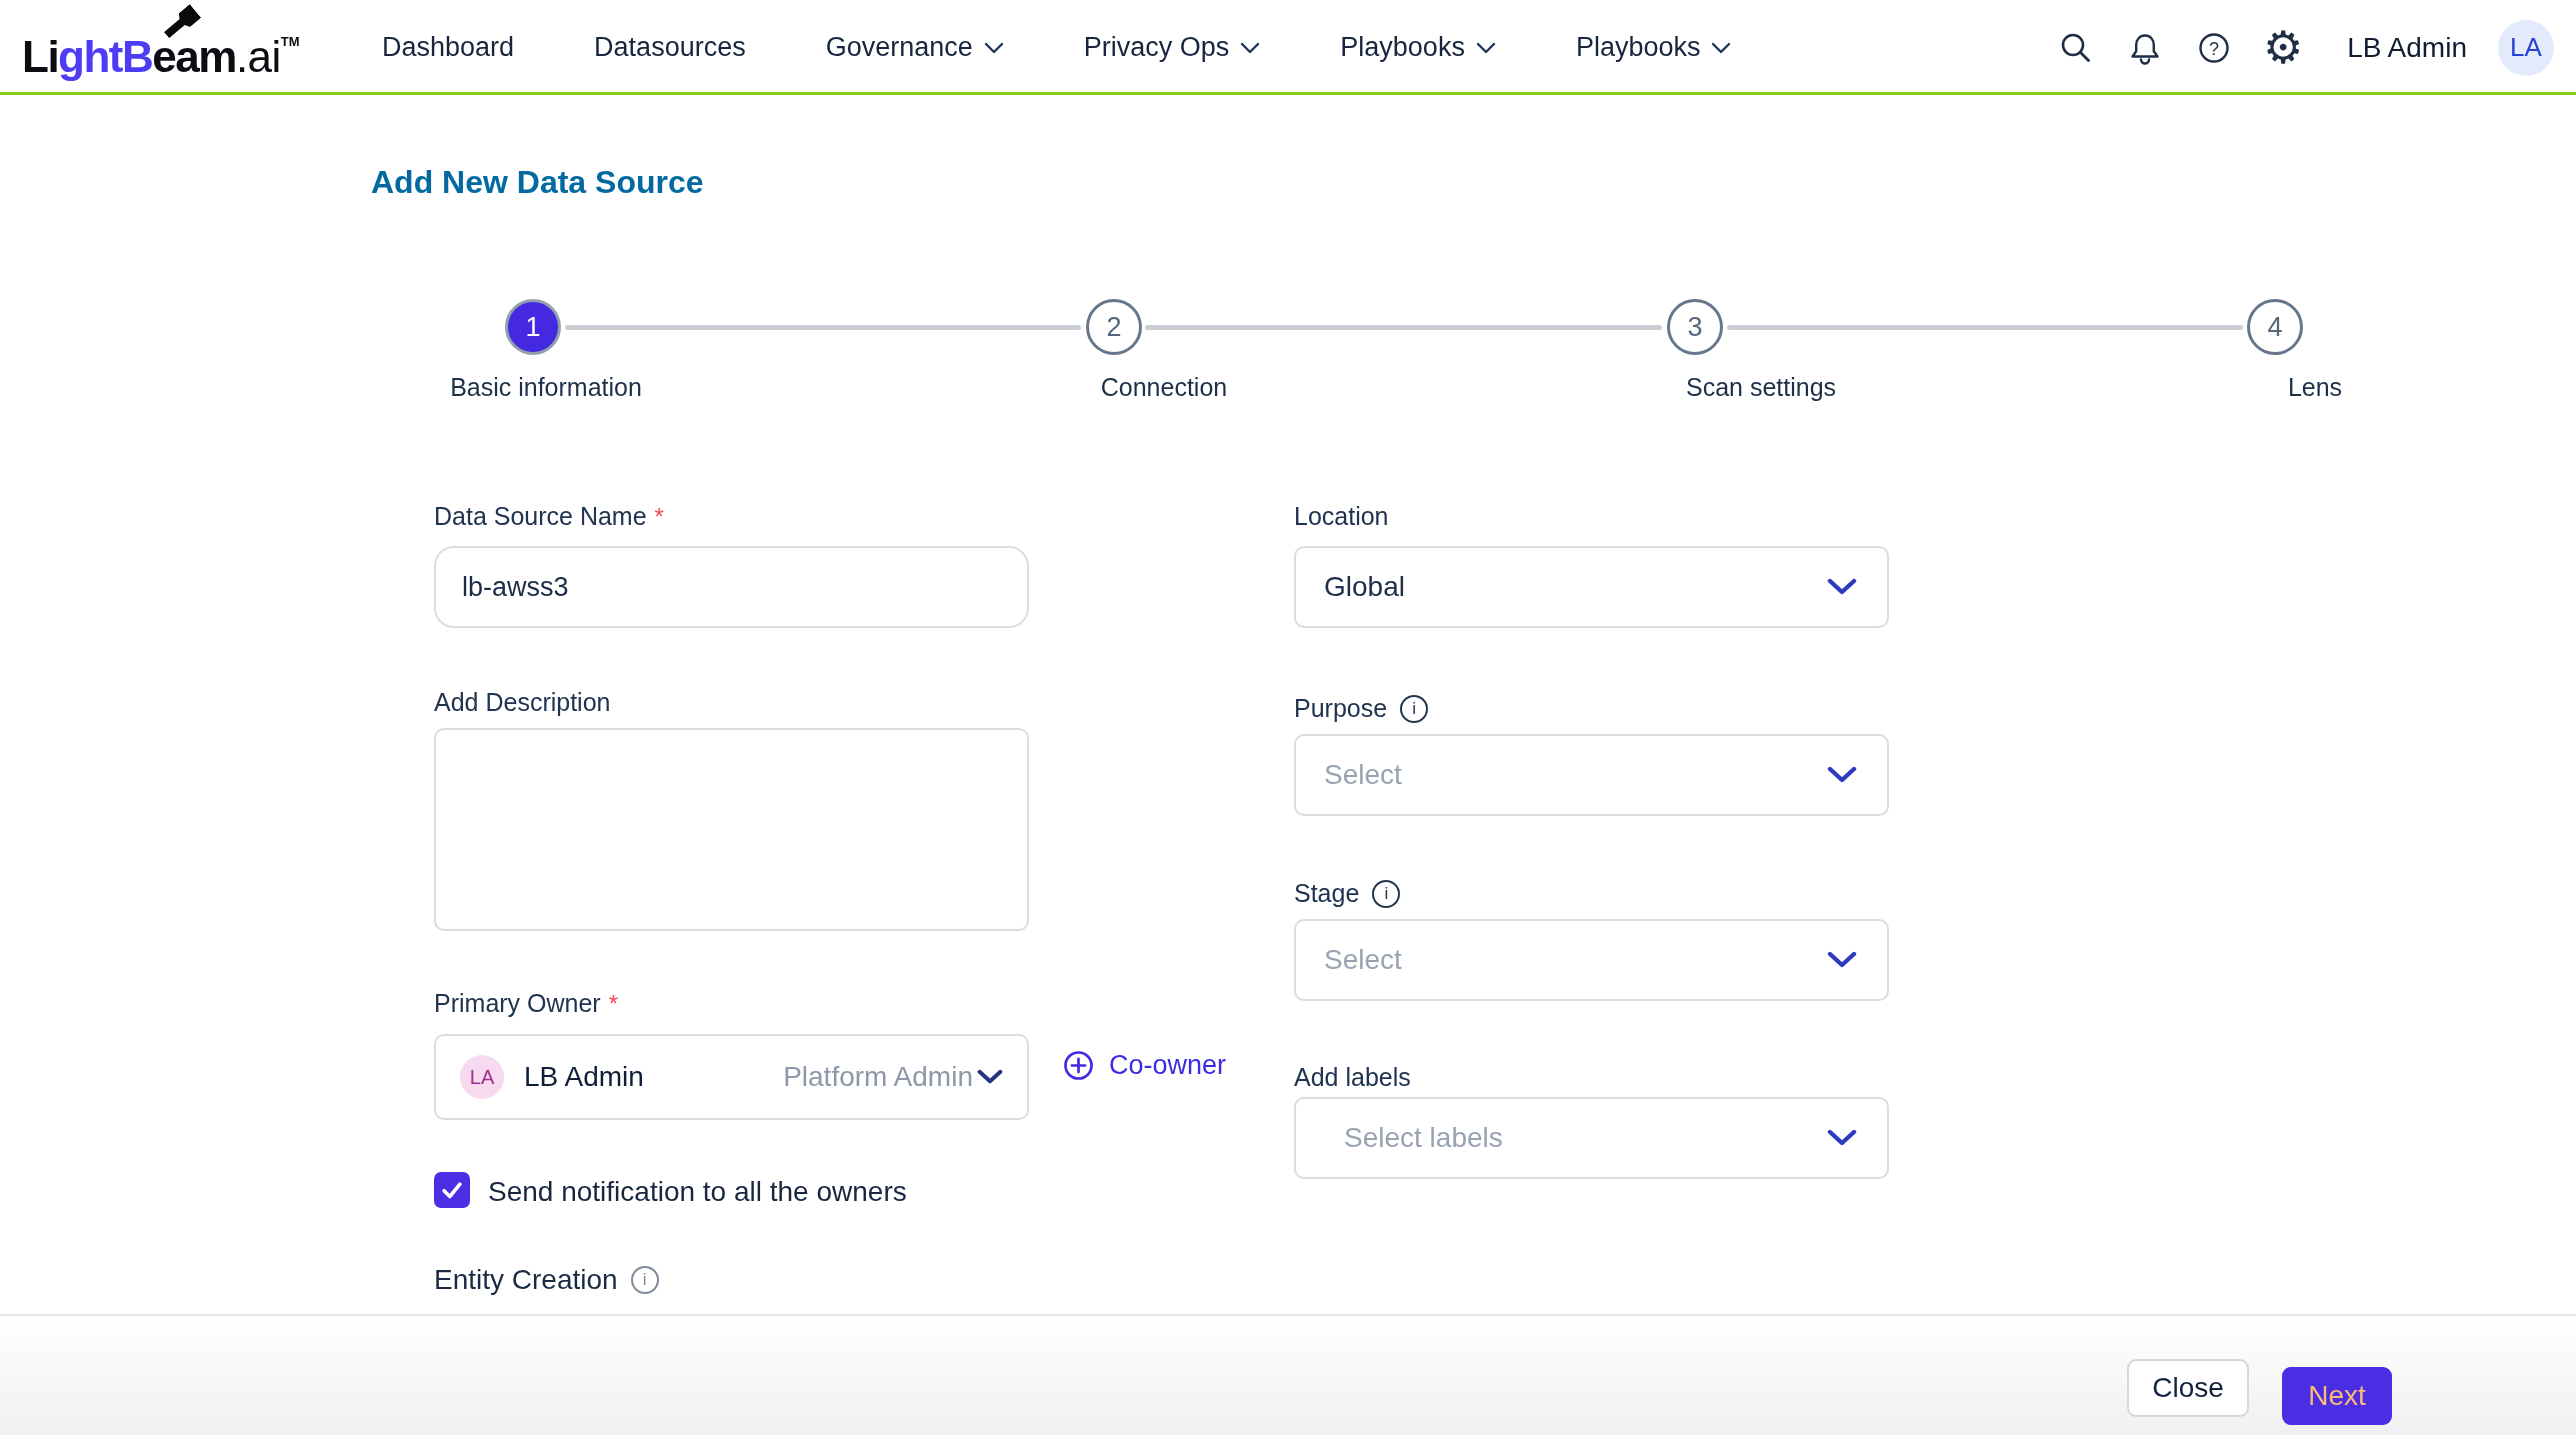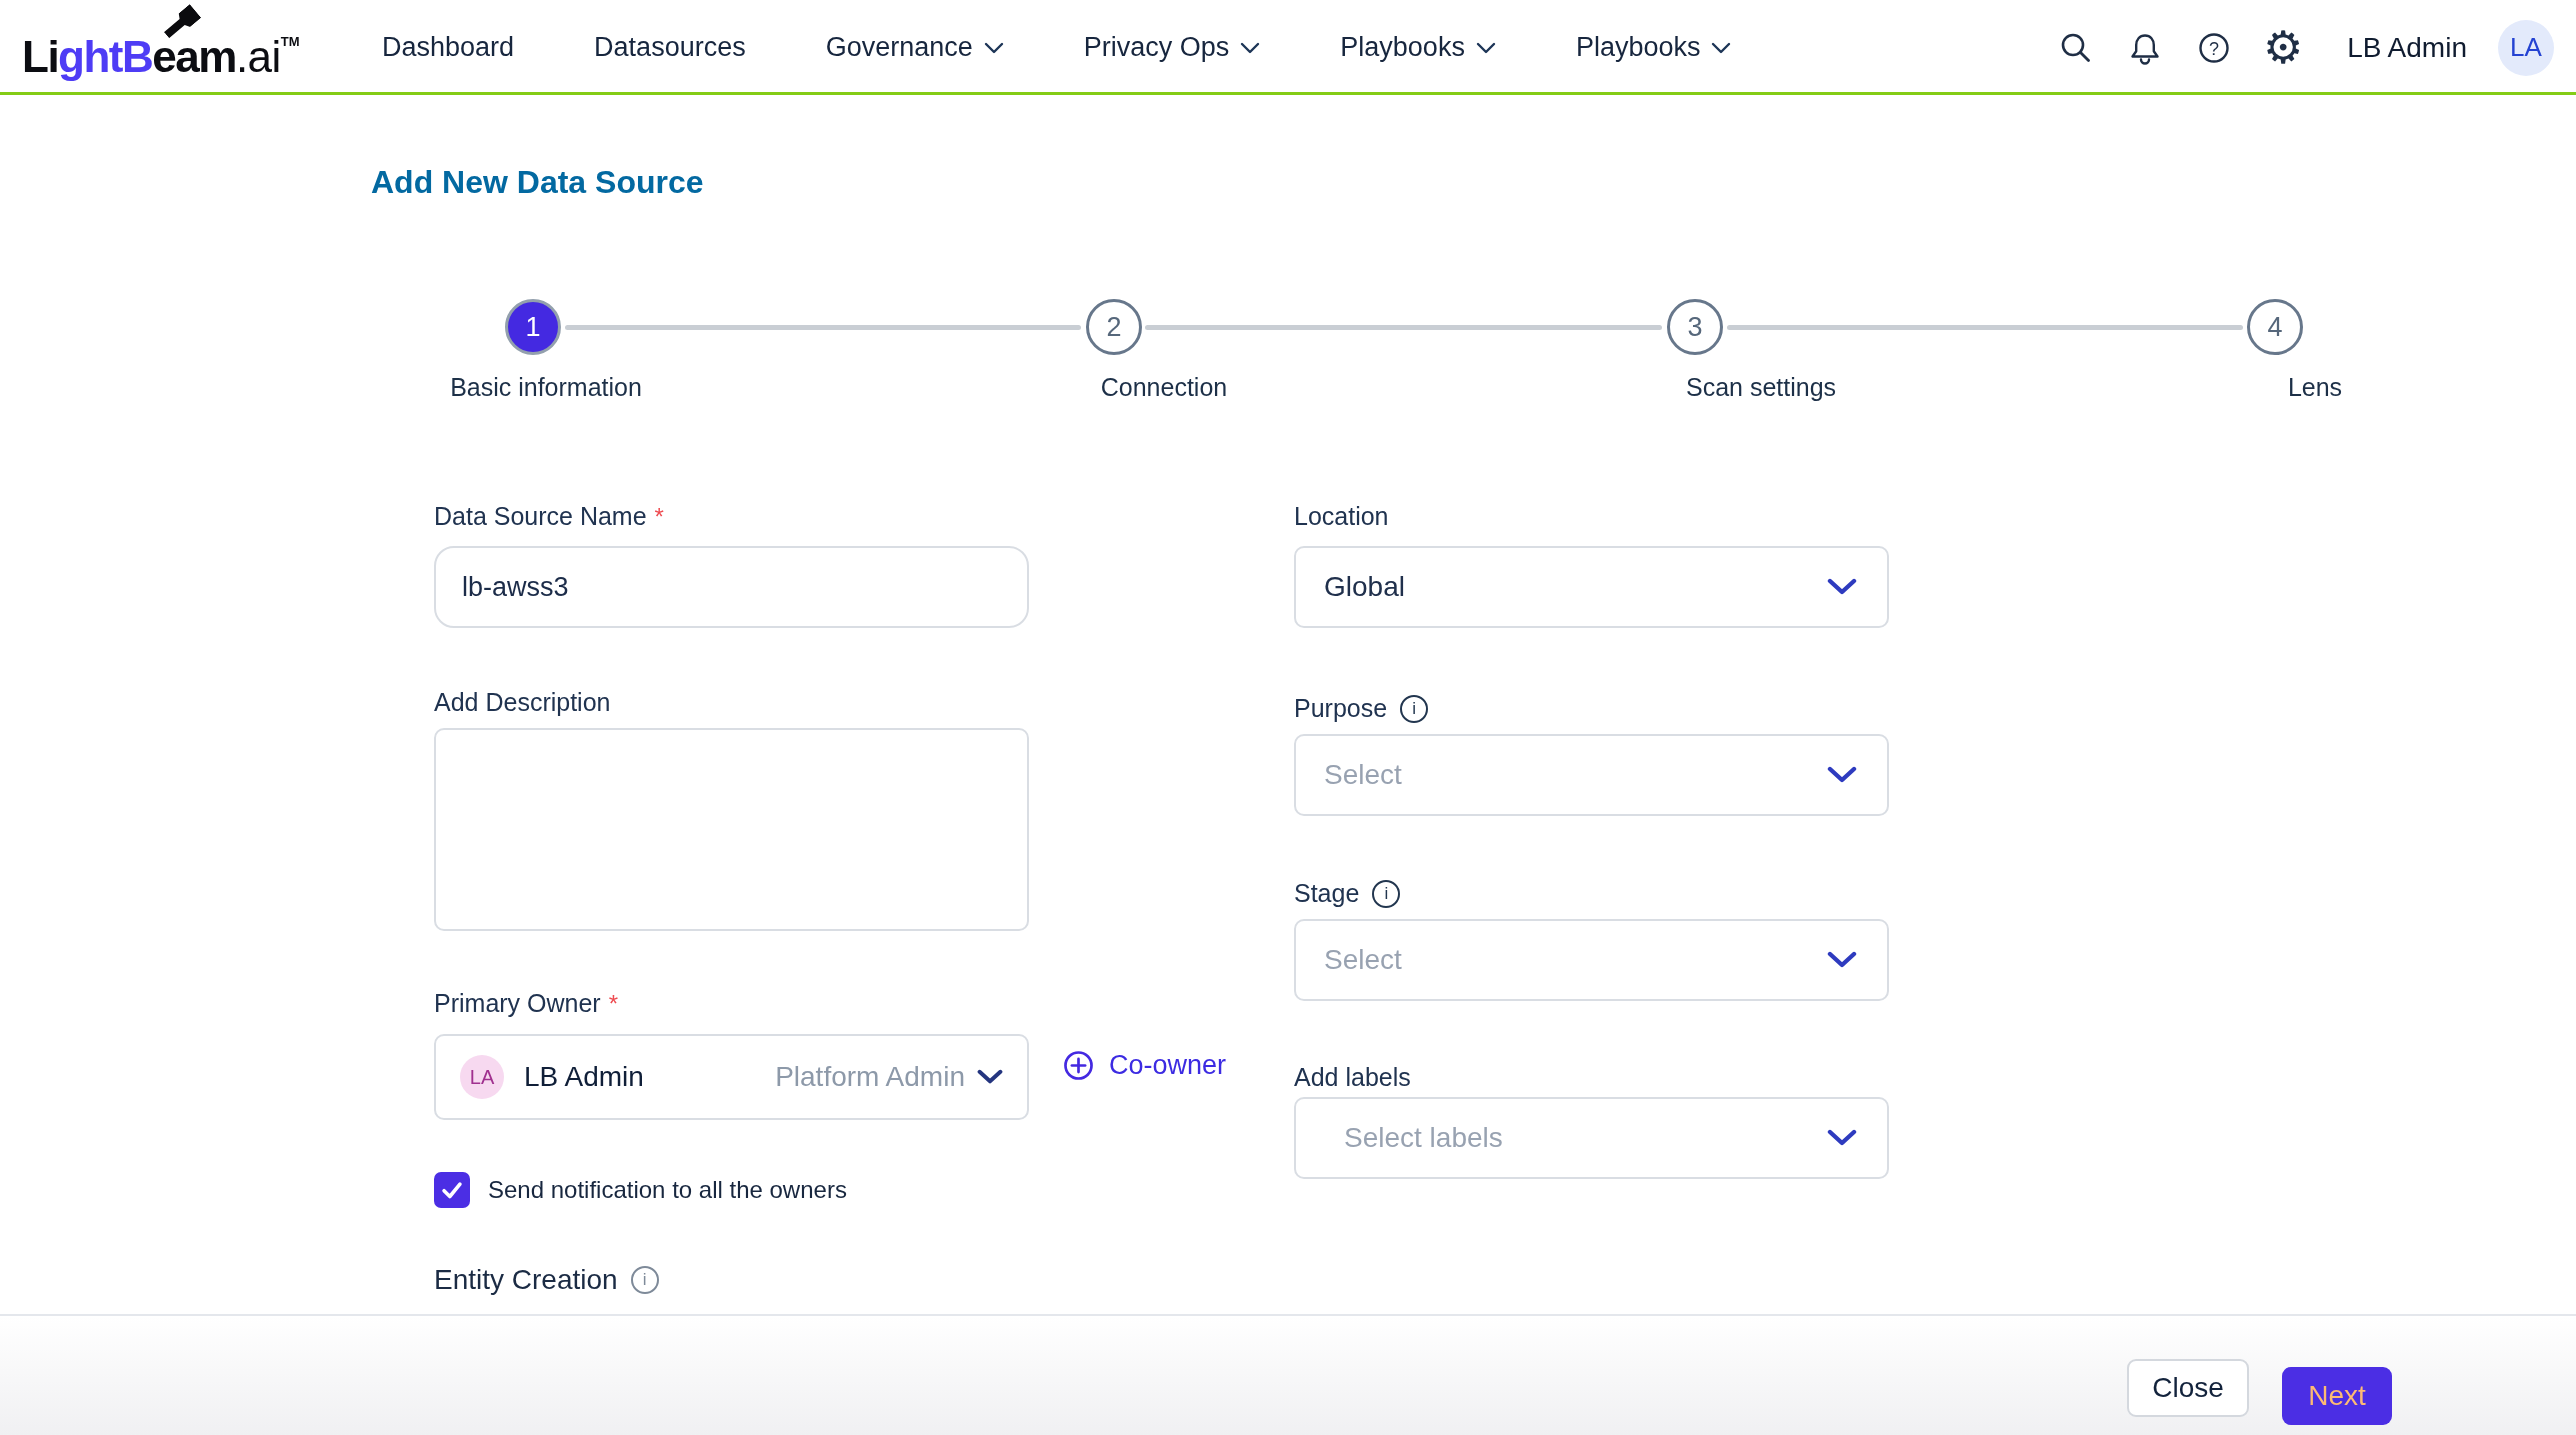--- a/index.html
+++ b/index.html
@@ -55,28 +55,28 @@
             font-family:"Liberation Sans", sans-serif; }
   .tarea { position:absolute; width:595px; height:203px; border:2px solid #D9DDE3; border-radius:10px;
            font-size:27px; color:#1c2c49; padding:18px 26px; background:#fff; outline:none; resize:none;
            font-family:"Liberation Sans", sans-serif; }
 
   .owner-box { position:absolute; left:434px; top:1034px; width:595px; height:86px; border:2px solid #D9DDE3;
                border-radius:10px; background:#fff; display:flex; align-items:center; padding:0 24px; cursor:pointer; }
   .owner-avatar { width:44px; height:44px; border-radius:50%; background:#F7D9F0; color:#A0308F;
                   font-size:20px; display:flex; align-items:center; justify-content:center; flex:none; }
   .owner-name { margin-left:20px; font-size:28px; color:#101f38; }
-  .owner-role { margin-left:auto; display:flex; align-items:center; gap:12px; font-size:28px; color:#8d99a9; cursor:pointer; }
+  .owner-role { margin-left:auto; display:flex; align-items:center; gap:4px; font-size:28px; color:#8d99a9; cursor:pointer; }
 
   .co-owner { position:absolute; left:1063px; top:1050px; display:flex; align-items:center; gap:15px; cursor:pointer; }
   .co-owner-label { font-size:27px; color:#3c2be2; }
 
   .cbox { position:absolute; left:434px; top:1172px; width:36px; height:36px; border-radius:7px;
           background:#4b2ee4; display:flex; align-items:center; justify-content:center; cursor:pointer; }
-  .cb-label { position:absolute; left:488px; top:1176px; font-size:24px; color:#18273f; }
+  .cb-label { position:absolute; left:488px; top:1176px; font-size:28px; color:#18273f; }
 
   .entity-label { position:absolute; left:434px; top:1264px; font-size:28px; color:#1b2b44; display:flex; align-items:center; }
 
   .sel { position:absolute; width:595px; height:82px; border:2px solid #D9DDE3; border-radius:10px;
          background:#fff; display:flex; align-items:center; padding:0 30px 0 28px; cursor:pointer; }
   .sel-value { font-size:28px; color:#20304c; }
   .sel-placeholder { font-size:28px; color:#98A2B1; }
   .pad-lg { padding-left:48px; }
   .sel-chevron { margin-left:auto; display:flex; }
 

